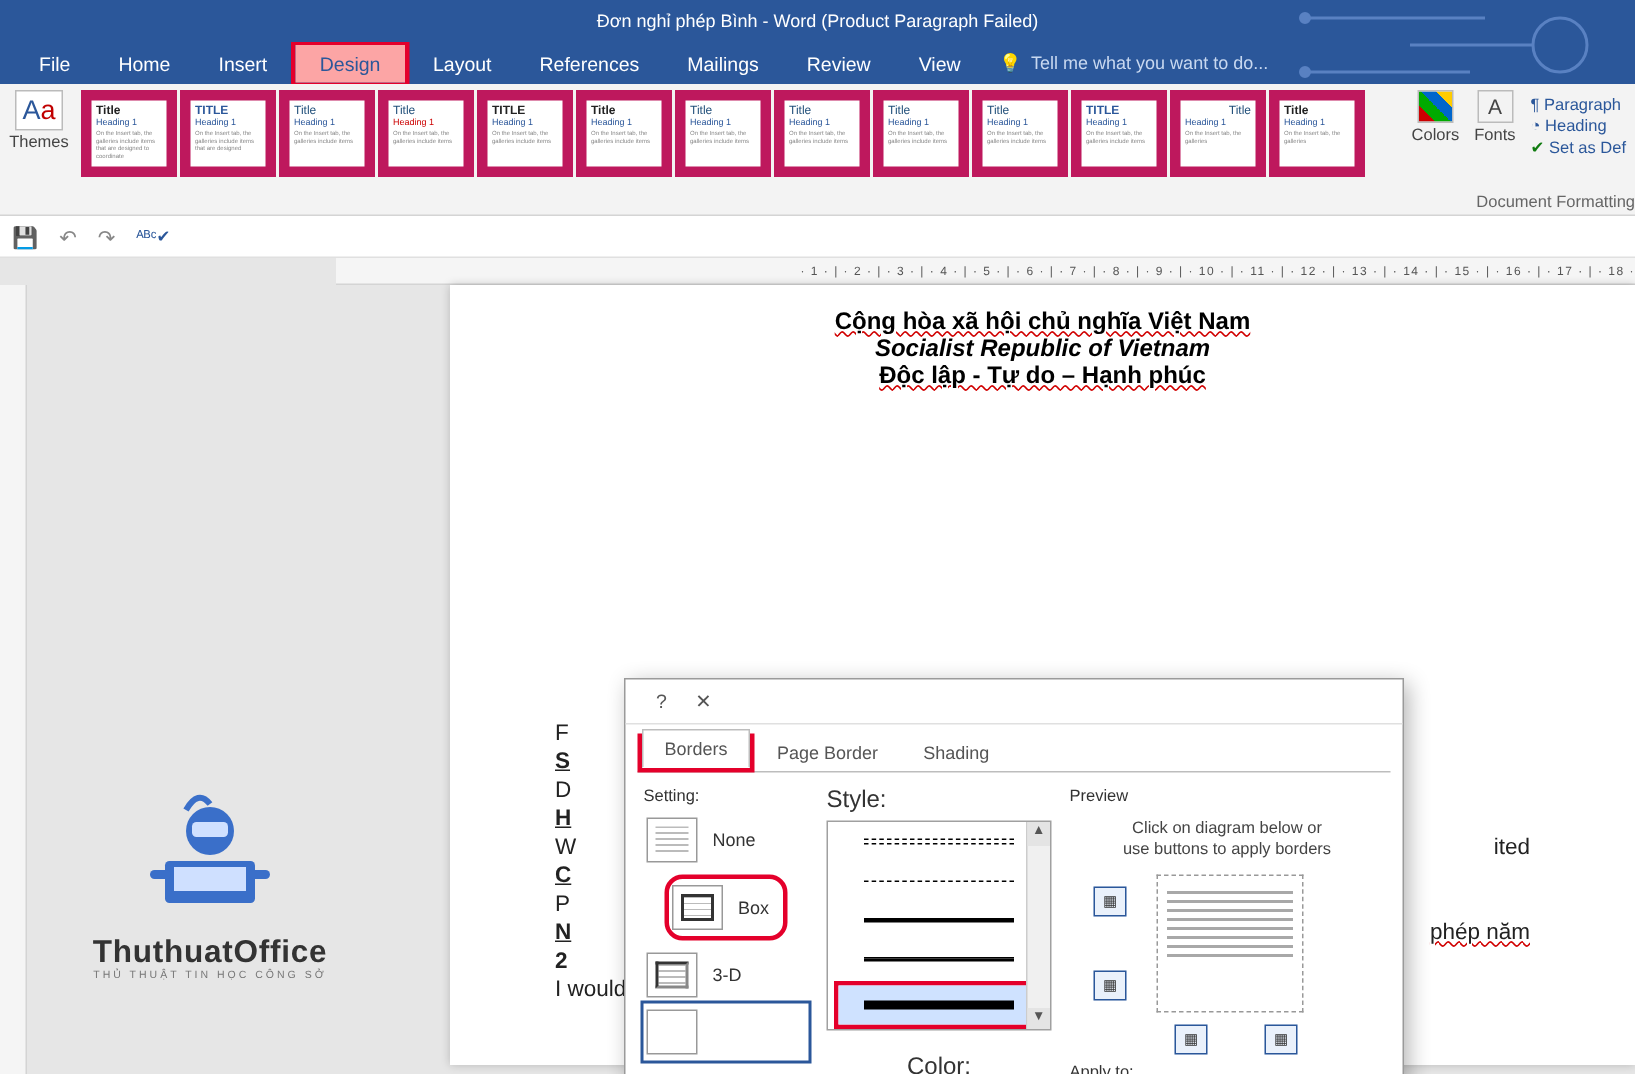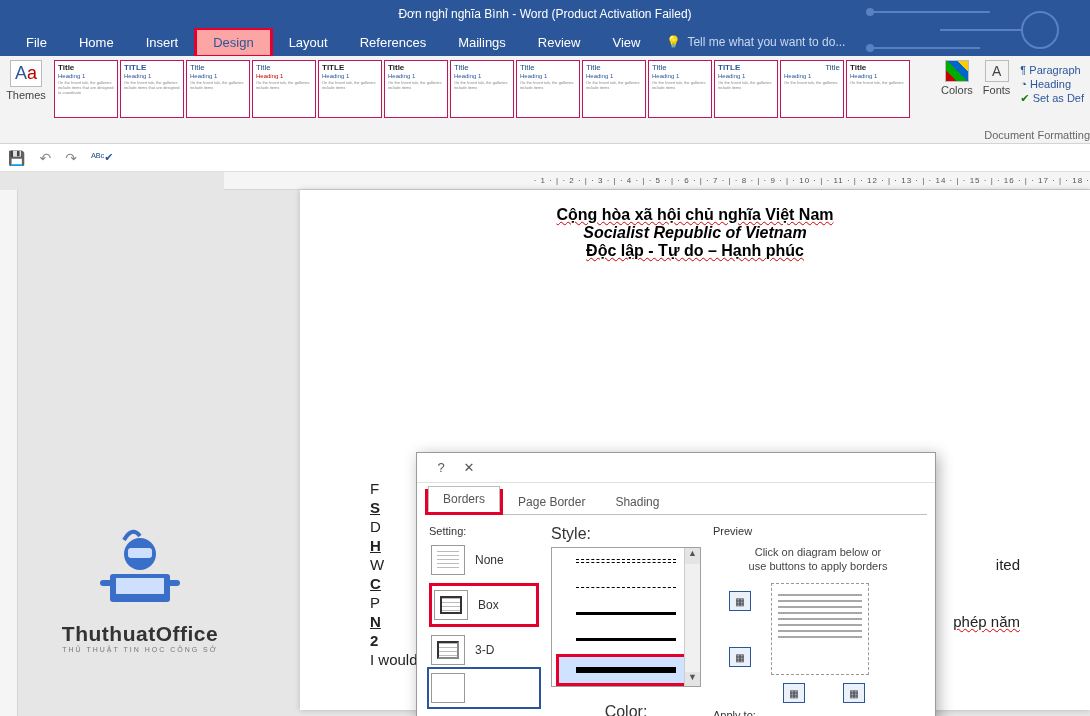--- a/index.html
+++ b/index.html
@@ -15,21 +15,21 @@
 .menutabs .tab.active { background: #fca5a5; color: #2b579a; }
 .menutabs .tell { color: #c8d8f0; font-size: 12px; margin-left: 10px; display: flex; align-items: center; gap: 6px; }
 .redbox { border: 3px solid #e4002b; }
 
 
 .ribbon { height: 88px; background: #f3f3f3; border-bottom: 1px solid #d4d4d4; display: flex; align-items: flex-start; padding: 4px 6px 0 6px; position: relative; }
 .ribbon-label { position: absolute; bottom: 2px; left: 0; right: 0; text-align: right; font-size: 11px; color: #666; margin-left: 36px; }
 .themes-group { display: flex; flex-direction: column; align-items: center; width: 40px; font-size: 11px; color: #444; }
 .themes-group .aa { font-size: 18px; border: 1px solid #bbb; padding: 2px 4px; background: #fff; margin-bottom: 2px; }
 .styles-strip { display: flex; gap: 2px; margin-left: 8px; height: 60px; overflow: hidden; }
-.style-card { width: 64px; height: 58px; border: 1px solid #be185d; background: #fff; padding: 2px 3px; font-size: 6px; color: #555; overflow: hidden; }
+.style-card { width: 64px; height: 58px; border: 7px solid #be185d; background: #fff; padding: 2px 3px; font-size: 6px; color: #555; overflow: hidden; }
 .style-card .t1 { font-size: 8px; color: #1f4e79; font-weight: normal; }
 .style-card .t1b { font-size: 8px; color: #222; font-weight: bold; }
 .style-card .t1c { font-size: 8px; color: #2b579a; font-weight: bold; }
 .style-card .h1 { font-size: 6px; color: #2b579a; margin: 1px 0; }
 .style-card .tx { font-size: 4px; line-height: 5px; color: #888; display: block; }
 .ribbon-right { margin-left: auto; display: flex; gap: 10px; font-size: 11px; color: #444; }
 .ribbon-right .col { display: flex; flex-direction: column; align-items: center; }
 .ribbon-right .sw { width: 24px; height: 22px; border: 1px solid #bbb; margin-bottom: 2px; display: flex; align-items: center; justify-content: center; font-size: 14px; }
 .ribbon-opts { display: flex; flex-direction: column; font-size: 11px; color: #2b579a; gap: 2px; padding-top: 4px; }
 .ribbon-opts span.g { color: #107c10; }
@@ -86,21 +86,21 @@
 .preview-box { position: relative; height: 120px; }
 .preview-box .pv { position: absolute; left: 58px; top: 0; width: 98px; height: 92px; border: 1px dashed #999; padding: 6px; }
 .preview-box .pv .ln { height: 2px; background: #a8a8a8; margin: 4px 0; }
 .pvbtn { width: 22px; height: 20px; border: 1px solid #2b579a; background: #eaf1fb; position: absolute; display:flex; align-items:center; justify-content:center; font-size:10px; cursor:pointer; }
 .apply-row { margin-top: 6px; }
 </style>
 </head>
 <body>
 
 <div class="titlebar">
-  <span>Đơn nghỉ nghĩa Bình - Word (Product Activation Failed)</span>
+  <span>Đơn nghỉ phép Bình - Word (Product Paragraph Failed)</span>
   <svg class="circuit" viewBox="0 0 260 60">
     <g stroke="#9ec0ff" stroke-width="2" fill="none">
       <circle cx="210" cy="30" r="18"></circle>
         <path d="M40 12 H160 M40 48 H150 M110 30 H192"></path>
       <circle cx="40" cy="12" r="3" fill="#9ec0ff"></circle>
         <circle cx="40" cy="48" r="3" fill="#9ec0ff"></circle>
     </g>
   </svg>
 </div>
 
@@ -271,21 +271,21 @@
     <div class="body">
 
       <div class="col1">
         <div class="lbl">Setting:</div>
         <div class="setting-item">
           <div class="thumb">
               <div class="inner" style="background:repeating-linear-gradient(#bbb,#bbb 1px,transparent 1px,transparent 4px)"></div>
             </div>
           <span>None</span>
         </div>
-        <div class="redbox" style="margin:4px 0;">
+        <div class="redbox" style="margin:4px 14px;border-radius:12px;">
           <div class="setting-item">
             <div class="thumb">
                 <div class="inner" style="border:2px solid #333;background:repeating-linear-gradient(#bbb,#bbb 1px,transparent 1px,transparent 4px)"></div>
               </div>
             <span>Box</span>
           </div>
         </div>
         <div class="setting-item">
           <div class="thumb">
               <div class="inner" style="border:2px solid #333;border-right-color:#888;border-bottom-color:#888;background:repeating-linear-gradient(#bbb,#bbb 1px,transparent 1px,transparent 4px)"></div>

